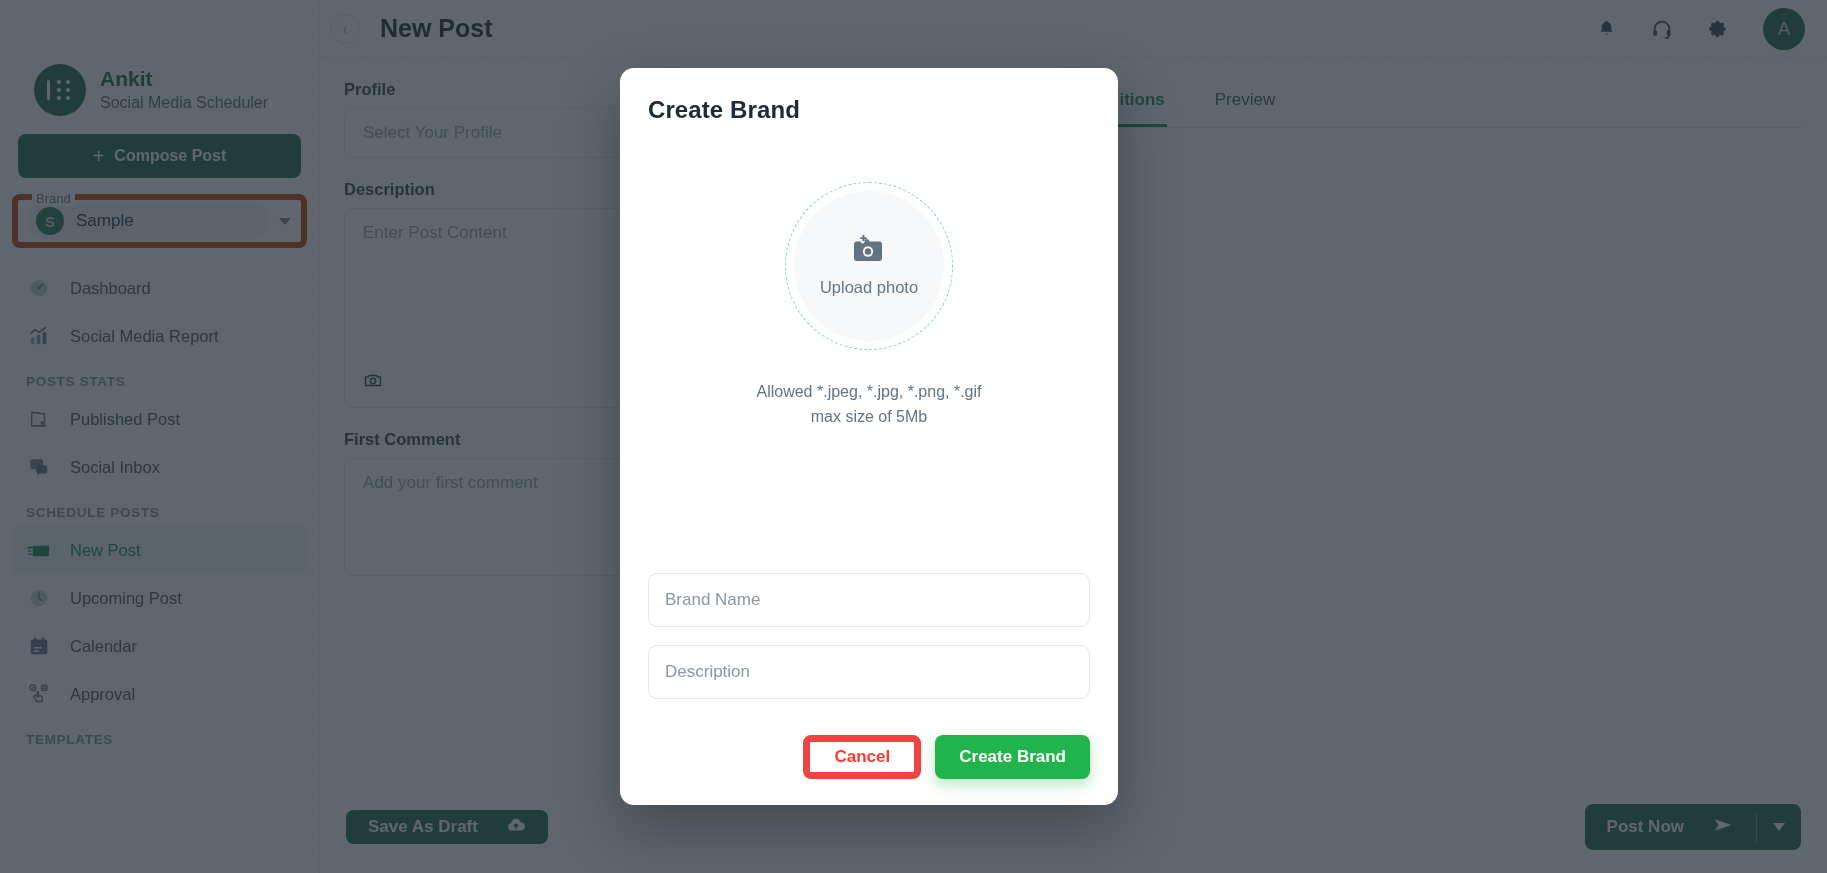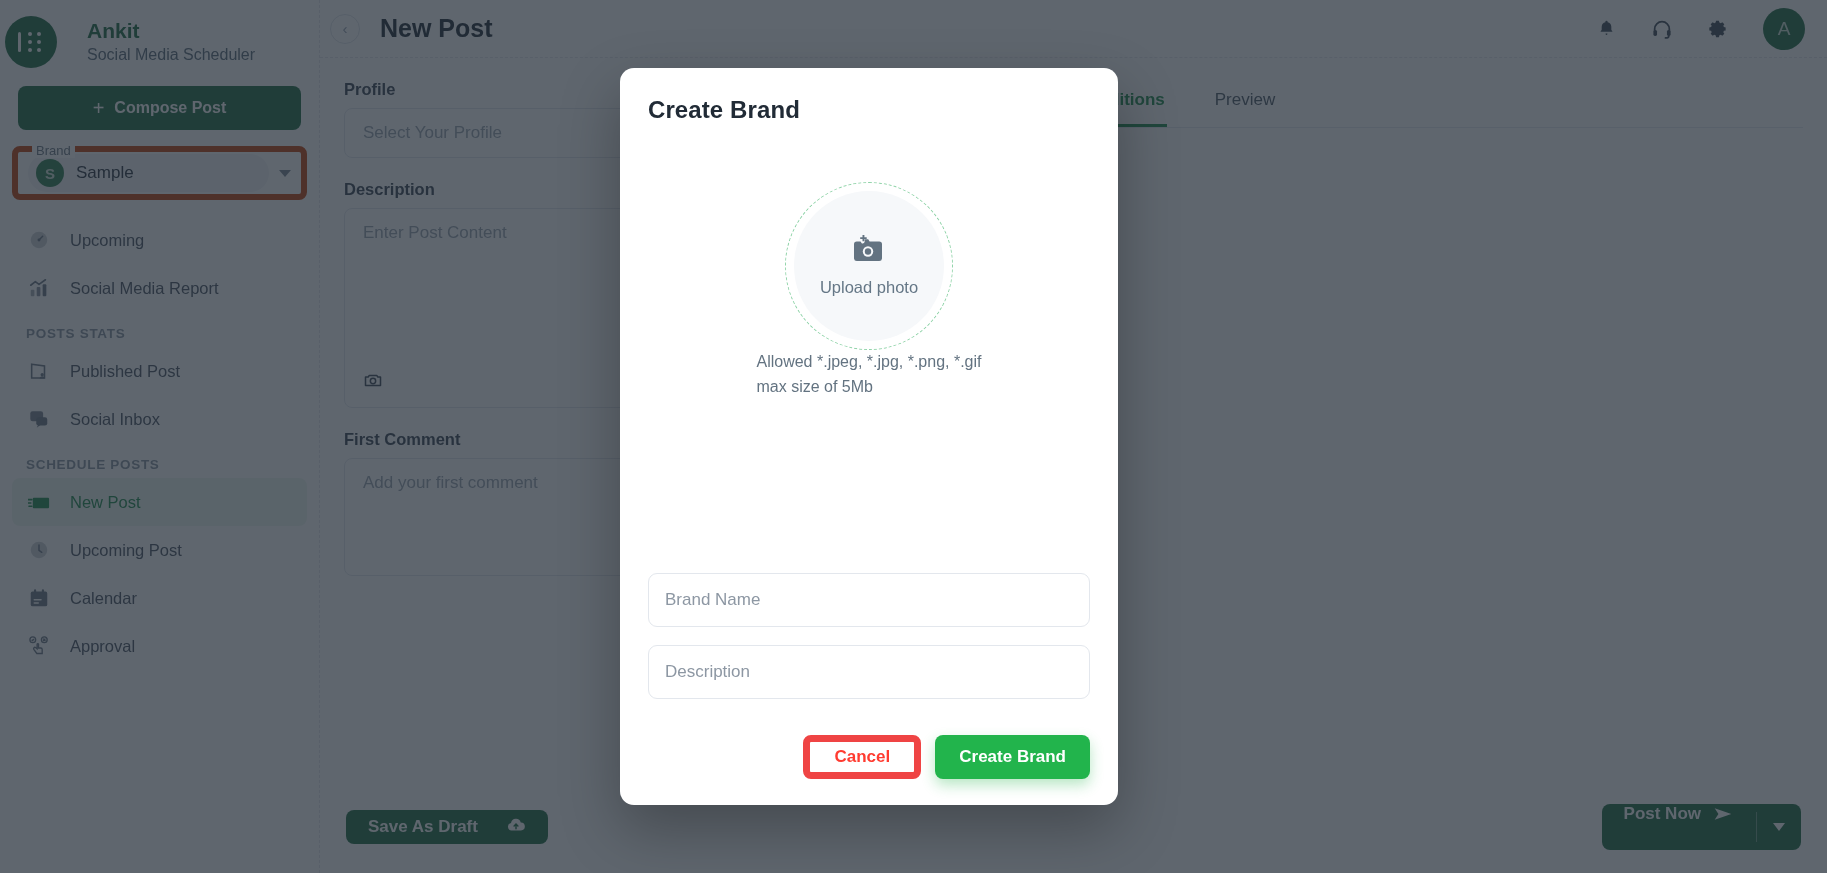--- a/index.html
+++ b/index.html
@@ -16,21 +16,21 @@
   .app-bg { position: absolute; inset: 0; display: flex; background:#fff; }
 
   
   .sidebar {
     width: 320px; height: 873px; flex: 0 0 320px;
     background: #ffffff;
     border-right: 1px dashed #e4e7ec;
     padding: 0;
     position: relative;
   }
-  .brand-head { display: flex; align-items: center; gap: 30px; padding: 16px 18px 10px 5px; }
+  .brand-head { display: flex; align-items: center; gap: 14px; padding: 16px 18px 10px 34px; margin-top: 48px; }
   .logo-circle {
     width: 52px; height: 52px; border-radius: 50%;
     background: #1f6b43; flex: 0 0 52px;
     display: flex; align-items: center; justify-content: center;
   }
   .logo-dots { position: relative; width: 26px; height: 22px; }
   .logo-dots .bar { position: absolute; left: 0; top: 1px; width: 3px; height: 20px; background: #fff; border-radius: 2px; }
   .logo-dots .d { position: absolute; width: 4px; height: 4px; border-radius: 50%; background: #fff; }
   .logo-dots .d1 { left: 10px; top: 1px; } .logo-dots .d2 { left: 19px; top: 1px; }
   .logo-dots .d3 { left: 10px; top: 9px; } .logo-dots .d4 { left: 19px; top: 9px; }
@@ -125,21 +125,21 @@
     padding: 0 26px;
   }
   .draft-btn {
     background: #1f6b43; color: #fff; border: none; border-radius: 8px;
     height: 34px; padding: 0 22px; font-size: 17px; font-weight: 600; cursor: pointer;
     display: flex; align-items: center; gap: 28px; font-family: "Liberation Sans", sans-serif;
   }
   .post-group { display: flex; align-items: stretch; background: #1f6b43; border-radius: 8px; overflow: hidden; }
   .post-btn {
     background: transparent; color: #fff; border: none; height: 46px; padding: 0 22px;
-    font-size: 17px; font-weight: 600; cursor: pointer; display: flex; gap: 11px;
+    font-size: 17px; font-weight: 600; cursor: pointer; display: flex; align-items: center; gap: 28px;
     font-family: "Liberation Sans", sans-serif;
   }
   .post-split { width: 1px; background: rgba(255,255,255,.35); margin: 8px 0; }
   .post-caret { width: 44px; display: flex; align-items: center; justify-content: center; cursor: pointer; }
 
   
   .overlay {
     position: absolute; inset: 0;
     background: rgba(33, 43, 54, 0.72);
     z-index: 50;
@@ -162,21 +162,21 @@
     padding: 8px;
     display: flex; align-items: flex-start; justify-content: center;
     cursor: pointer;
   }
   .upload-inner {
     width: 100%; height: 100%; border-radius: 50%; background: #f6f8fa;
     display: flex; flex-direction: column; align-items: center; justify-content: center; gap: 9px;
   }
   .upload-label { font-size: 16.5px; color: #657786; }
   .allowed {
-    text-align: left; font-size: 16px; color: #637381;
+    margin-top: 30px; text-align: center; font-size: 16px; color: #637381;
     line-height: 1.55;
   }
 
   .modal-fields { margin-top: auto; padding-bottom: 4px; }
   .m-input {
     border: 1px solid #e3e7ed; border-radius: 9px; height: 54px;
     display: flex; align-items: center; padding: 0 16px;
     font-size: 17px; color: #8d97a3; margin-bottom: 18px; cursor: text;
     background: #fff;
   }
@@ -243,21 +243,21 @@
 
 
         <div class="nav-item">
           <span class="nav-icon">
             <svg width="22" height="22" viewBox="0 0 24 24" fill="currentColor">
                 <circle cx="12" cy="12" r="9" opacity=".35"></circle>
                 <path d="M12 12l4-4" stroke="currentColor" stroke-width="1.6" fill="none" stroke-linecap="round"></path>
                 <circle cx="12" cy="12" r="1.6"></circle>
               </svg>
           </span>
-          <span>Upcoming</span>
+          <span>Dashboard</span>
         </div>
 
         <div class="nav-item">
           <span class="nav-icon">
             <svg width="22" height="22" viewBox="0 0 24 24" fill="currentColor">
                 <rect x="3" y="14" width="4" height="7" rx="1" opacity=".6"></rect>
                 <rect x="9.5" y="11" width="4" height="10" rx="1" opacity=".8"></rect>
                 <rect x="16" y="8" width="4" height="13" rx="1"></rect>
                 <path d="M3 9l5-4 4 3 7-5" stroke="currentColor" stroke-width="1.8" fill="none" stroke-linecap="round" stroke-linejoin="round"></path>
               </svg>
@@ -330,20 +330,21 @@
                 <circle cx="5" cy="5" r="3"></circle>
                 <path d="M3.8 5l.9.9L6.3 4.2"></path>
                 <circle cx="17" cy="5" r="3"></circle>
                 <path d="M15.8 3.8l2.4 2.4M18.2 3.8l-2.4 2.4"></path>
                 <path d="M9.5 9.5v5l-1.6-1.4a1.3 1.3 0 00-1.8 1.8l3.1 4.4h5.6v-4.3c0-.8-.6-1.4-1.4-1.4h-2.4v-4.1a.8.8 0 00-1.5 0z"></path>
               </svg>
           </span>
           <span>Approval</span>
         </div>
 
+        <div class="nav-section">TEMPLATES</div>
       </nav>
     </aside>
 
     <section class="main">
 
       <div class="topbar">
         <div class="back-circle">‹</div>
         <div class="page-title">New Post</div>
         <div class="topbar-spacer"></div>
         <div class="topbar-icons">

